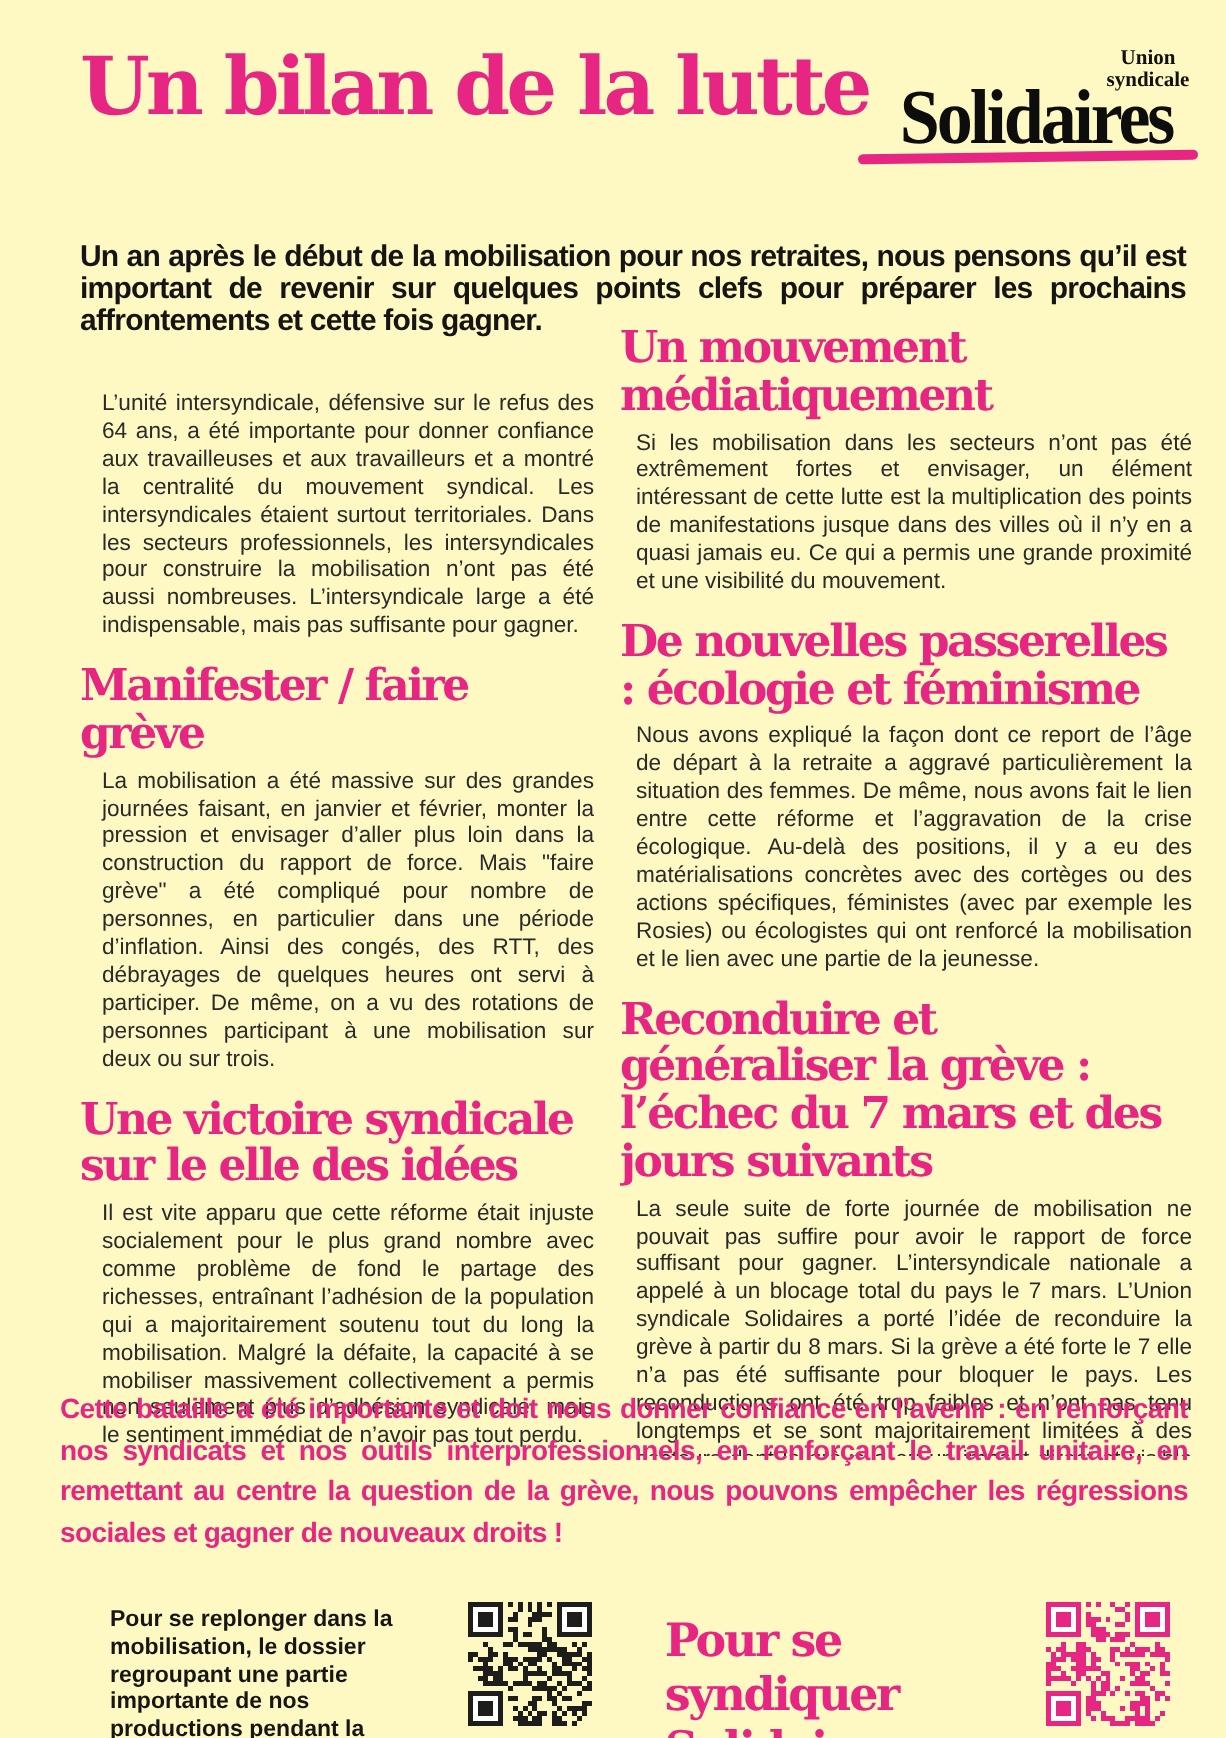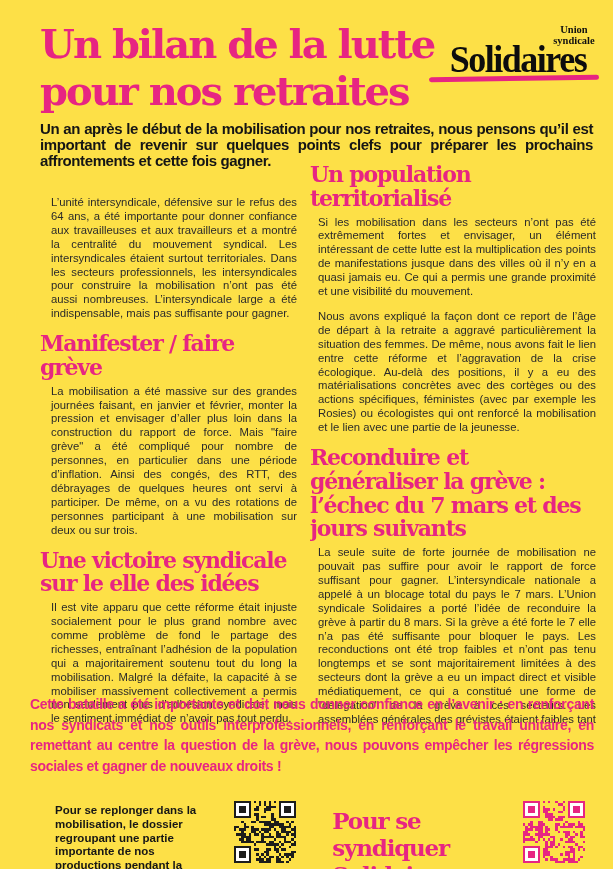--- a/index.html
+++ b/index.html
@@ -1,20 +1,20 @@
 <!DOCTYPE html>
 <html lang="fr" style="--pink: #e72582; --ink: #1d1d1b;"><head>
 <meta charset="utf-8">
 <style>
   :root { --pink:#e72582; --ink:#1d1d1b; }
   * { margin:0; padding:0; box-sizing:border-box; }
   html,body { background:#888; }
   .page {
     position:relative; width:613px; height:869px; margin:0 auto;
-    background:#fde047; overflow:hidden;
+    background:#fef9c3; overflow:hidden;
     font-family:"Liberation Sans", sans-serif; color:#2a2a2a;
   }
   
   .masthead-title {
     position:absolute; top:20px; left:40px;
     font-family:"DejaVu Serif", serif; font-weight:bold;
     font-size:40px; line-height:1.18; letter-spacing:-2px;
     color:var(--pink,#e72582); white-space:nowrap;
   }
   .logo {
@@ -81,21 +81,20 @@
   }
   .qr-right { margin-left:auto; }
 </style>
 </head>
 <body>
 
 <div class="page">
 
   <h1 class="masthead-title">
     <span>Un bilan de la lutte</span><br>
-    <span>pour nos retraites</span>
   </h1>
 
   <div class="logo">
     <div class="logo-union">Union syndicale</div>
     <div class="logo-word">Solidaires</div>
     <div class="logo-bar"></div>
   </div>
 
   <p class="intro">Un an après le début de la mobilisation pour nos retraites, nous pensons qu’il est important de revenir sur quelques points clefs pour préparer les prochains affrontements et cette fois gagner.</p>
 
@@ -108,24 +107,25 @@
       <p class="section-body">La mobilisation a été massive sur des grandes journées faisant, en janvier et février, monter la pression et envisager d’aller plus loin dans la construction du rapport de force. Mais "faire grève" a été compliqué pour nombre de personnes, en particulier dans une période d’inflation. Ainsi des congés, des RTT, des débrayages de quelques heures ont servi à participer. De même, on a vu des rotations de personnes participant à une mobilisation sur deux ou sur trois.</p>
     </div>
     <div class="section">
       <h3 class="section-heading">Une victoire syndicale sur le elle des idées</h3>
       <p class="section-body">Il est vite apparu que cette réforme était injuste socialement pour le plus grand nombre avec comme problème de fond le partage des richesses, entraînant l’adhésion de la population qui a majoritairement soutenu tout du long la mobilisation. Malgré la défaite, la capacité à se mobiliser massivement collectivement a permis non seulement plus d’adhésion syndicale, mais le sentiment immédiat de n’avoir pas tout perdu.</p>
     </div>
   </div>
 
   <div class="col col-right">
     <div class="section">
-      <h3 class="section-heading">Un population territorialisé</h3>
+      <h3 class="section-heading">Un mouvement médiatiquement</h3>
       <p class="section-body">Si les mobilisation dans les secteurs n’ont pas été extrêmement fortes et envisager, un élément intéressant de cette lutte est la multiplication des points de manifestations jusque dans des villes où il n’y en a quasi jamais eu. Ce qui a permis une grande proximité et une visibilité du mouvement.</p>
     </div>
     <div class="section">
+      <h3 class="section-heading">De nouvelles passerelles : écologie et féminisme</h3>
       <p class="section-body">Nous avons expliqué la façon dont ce report de l’âge de départ à la retraite a aggravé particulièrement la situation des femmes. De même, nous avons fait le lien entre cette réforme et l’aggravation de la crise écologique. Au-delà des positions, il y a eu des matérialisations concrètes avec des cortèges ou des actions spécifiques, féministes (avec par exemple les Rosies) ou écologistes qui ont renforcé la mobilisation et le lien avec une partie de la jeunesse.</p>
     </div>
     <div class="section">
       <h3 class="section-heading">Reconduire et généraliser la grève : l’échec du 7 mars et des jours suivants</h3>
       <p class="section-body">La seule suite de forte journée de mobilisation ne pouvait pas suffire pour avoir le rapport de force suffisant pour gagner. L’intersyndicale nationale a appelé à un blocage total du pays le 7 mars. L’Union syndicale Solidaires a porté l’idée de reconduire la grève à partir du 8 mars. Si la grève a été forte le 7 elle n’a pas été suffisante pour bloquer le pays. Les reconductions ont été trop faibles et n’ont pas tenu longtemps et se sont majoritairement limitées à des secteurs dont la grève a eu un impact direct et visible médiatiquement, ce qui a constitué une forme de "délégation" de la grève à ces secteurs. Les assemblées générales des grévistes étaient faibles tant en nombre qu’en participant.es. Le rapport de force insuffisant a entraîné la défaite. Ceci repose le rôle central de la grève pour gagner.</p>
     </div>
   </div>
 
   <p class="conclusion">Cette bataille a été importante et doit nous donner confiance en l’avenir : en renforçant nos syndicats et nos outils interprofessionnels, en renforçant le travail unitaire, en remettant au centre la question de la grève, nous pouvons empêcher les régressions sociales et gagner de nouveaux droits !</p>
 

